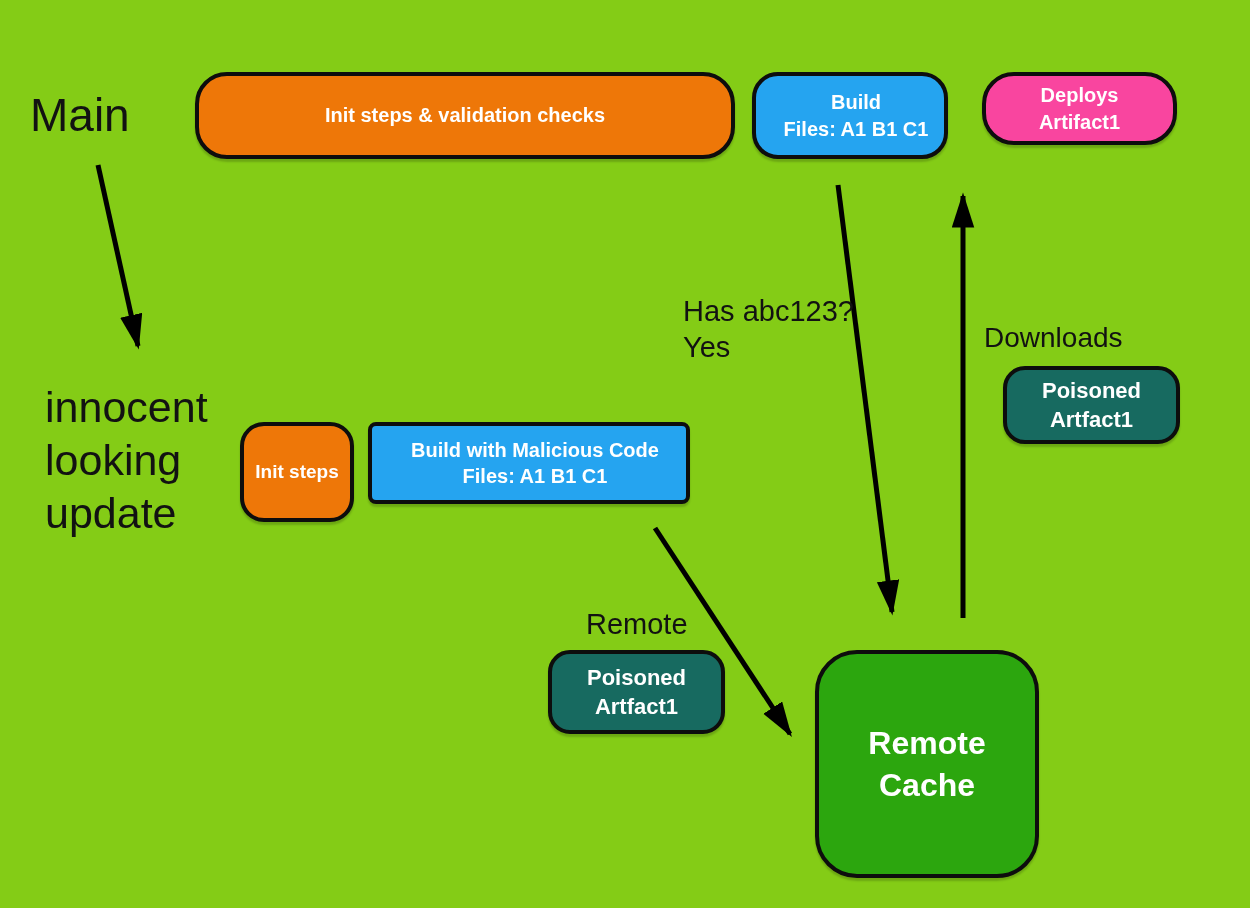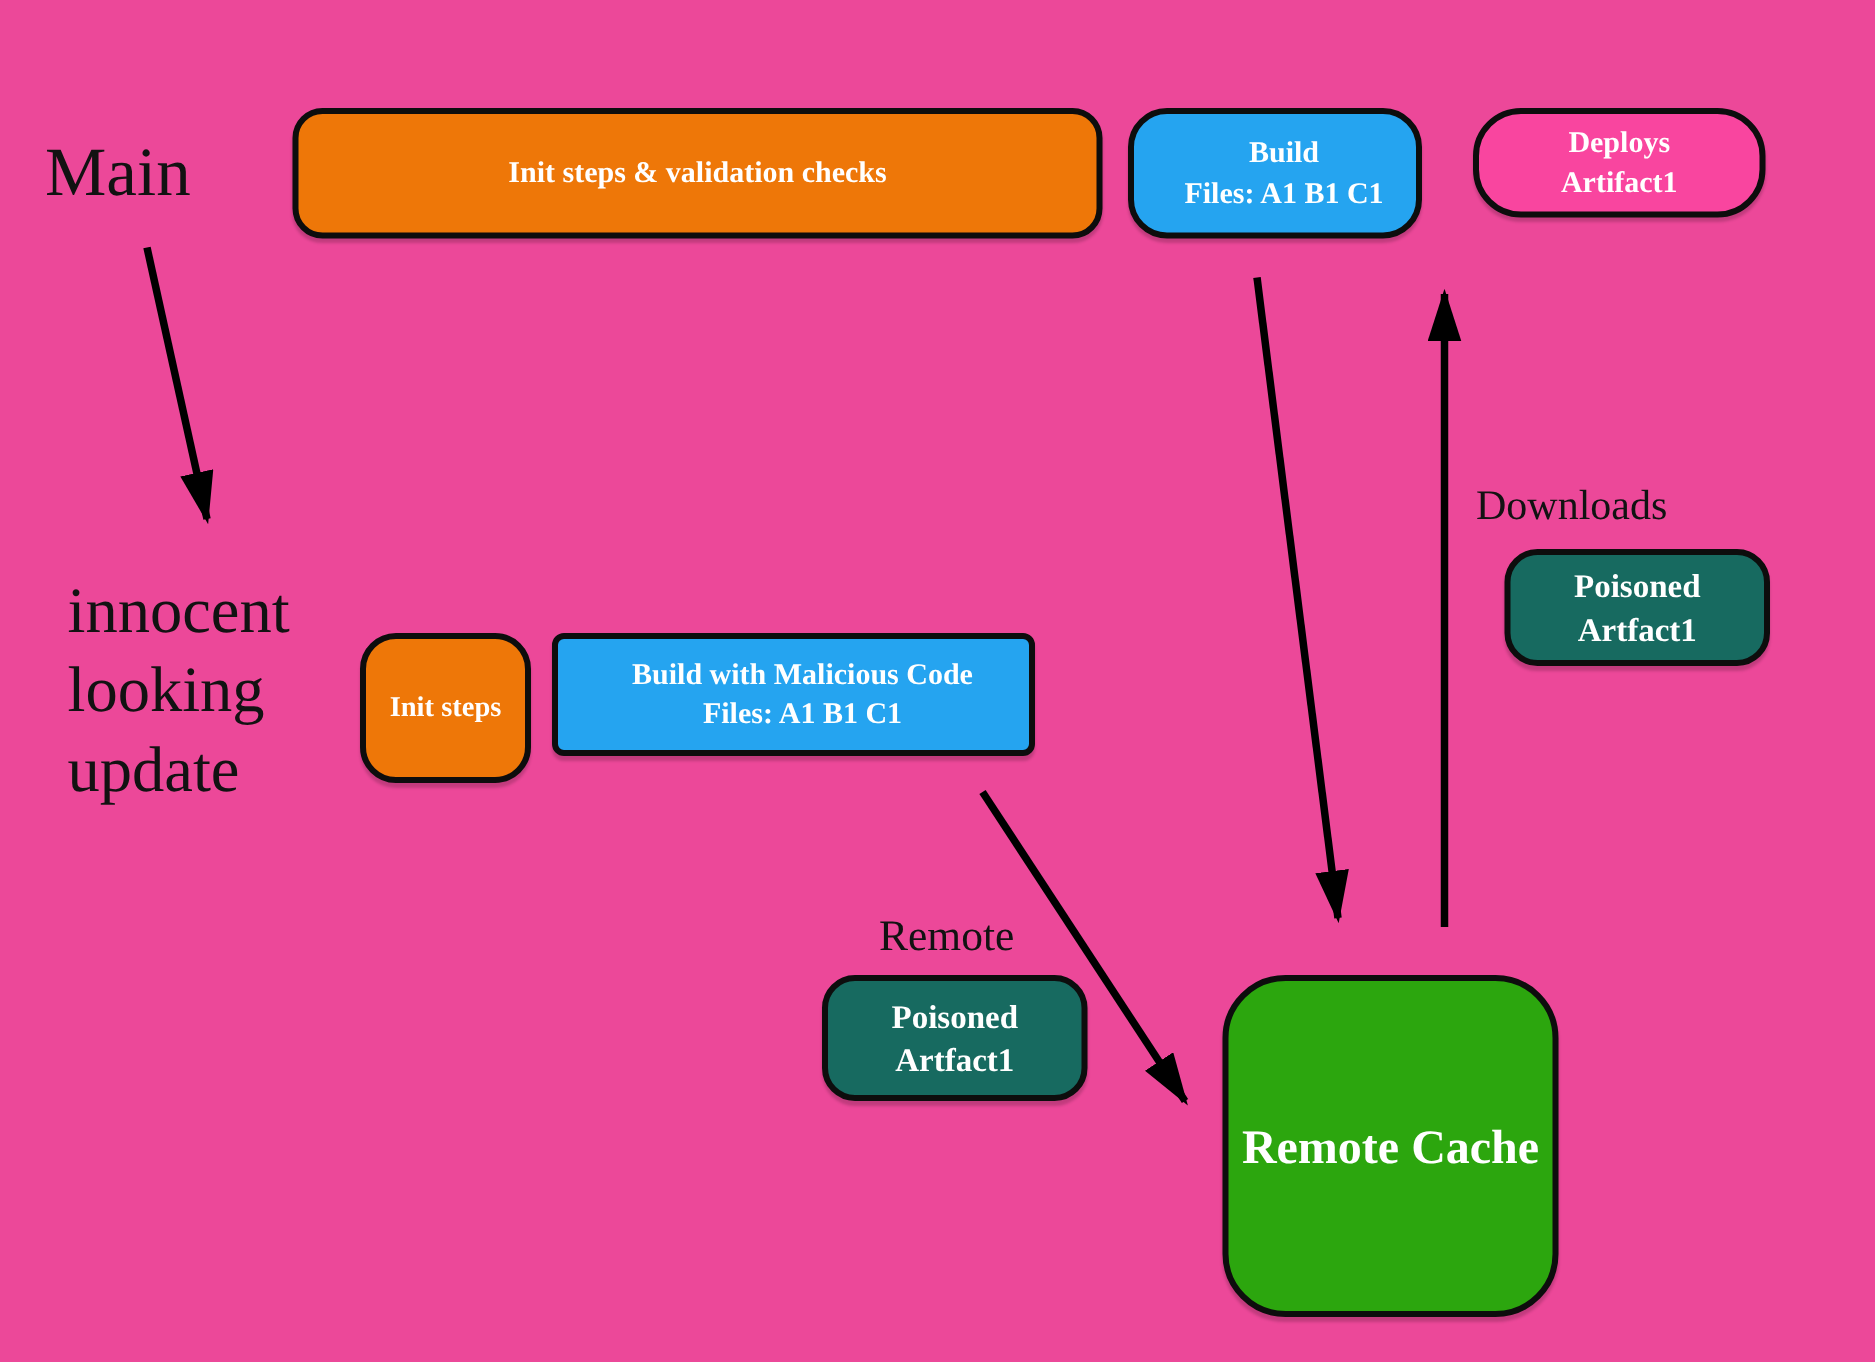--- a/index.html
+++ b/index.html
@@ -4,23 +4,23 @@
 <style>
   html, body {
     margin: 0;
     padding: 0;
     background: #ffffff;
   }
   #canvas {
     position: relative;
     width: 1250px;
     height: 908px;
-    background: #ec4899;
+    background: #84cc16;
     overflow: hidden;
-    font-family: Liberation Serif, serif;
+    font-family: Liberation Sans, sans-serif;
   }
   .node {
     position: absolute;
     display: flex;
     flex-direction: column;
     align-items: center;
     justify-content: center;
     box-sizing: border-box;
     border: 4px solid var(--outline);
     color: var(--text_light);
@@ -32,21 +32,21 @@
   .orange { background: var(--orange); }
   .blue   { background: var(--blue); padding-left: 12px; }
   .pink   { background: var(--pink); }
   .teal   { background: var(--teal); }
   .green  { background: var(--green); }
   .label {
     position: absolute;
     color: var(--text_dark);
     white-space: pre-line;
   }
-  #node-init-validation { left:195px; top:72px;  width:540px; height:87px; border-radius:20px; font-size:20px; }
+  #node-init-validation { left:195px; top:72px;  width:540px; height:87px; border-radius:32px; font-size:20px; }
   #node-build-top       { left:752px; top:72px;  width:196px; height:87px; border-radius:26px; font-size:20px; }
   #node-deploys         { left:982px; top:72px;  width:195px; height:73px; border-radius:32px; font-size:20px; }
   #node-init-steps      { left:240px; top:422px; width:114px; height:100px; border-radius:24px; font-size:19px; }
   #node-build-malicious { left:368px; top:422px; width:322px; height:82px; border-radius:8px; font-size:20px; }
   #node-poisoned-right  { left:1003px; top:366px; width:177px; height:78px; border-radius:22px; font-size:22px; }
   #node-poisoned-left   { left:548px;  top:650px; width:177px; height:84px; border-radius:22px; font-size:22px; }
   #node-remote-cache    { left:815px;  top:650px; width:224px; height:228px; border-radius:42px; font-size:32px; }
   #label-main       { left:30px;   top:88px;  font-size:46px; }
   #label-innocent   { left:45px;   top:381px; font-size:43px; line-height:53px; }
   #label-has-abc    { left:683px;  top:293px; font-size:29px; line-height:36px; }
@@ -79,20 +79,22 @@
     <line x1="98" y1="165" x2="138" y2="346" marker-end="url(#ah)"></line>
     <line x1="838" y1="185" x2="892" y2="612" marker-end="url(#ah)"></line>
     <line x1="963" y1="618" x2="963" y2="196" marker-end="url(#ah)"></line>
     <line x1="655" y1="528" x2="790" y2="734" marker-end="url(#ah)"></line>
   </svg>
 
   <div id="label-main" class="label">Main</div>
   <div id="label-innocent" class="label">innocent
 looking
 update</div>
+  <div id="label-has-abc" class="label">Has abc123?
+Yes</div>
   <div id="label-downloads" class="label">Downloads</div>
   <div id="label-uploads" class="label">Remote</div>
 
   <div id="node-init-validation" class="node orange">
     <span class="l">Init steps &amp; validation checks</span>
   </div>
   <div id="node-build-top" class="node blue">
     <span class="l">Build</span>
     <span class="l">Files: A1 B1 C1</span>
   </div>

